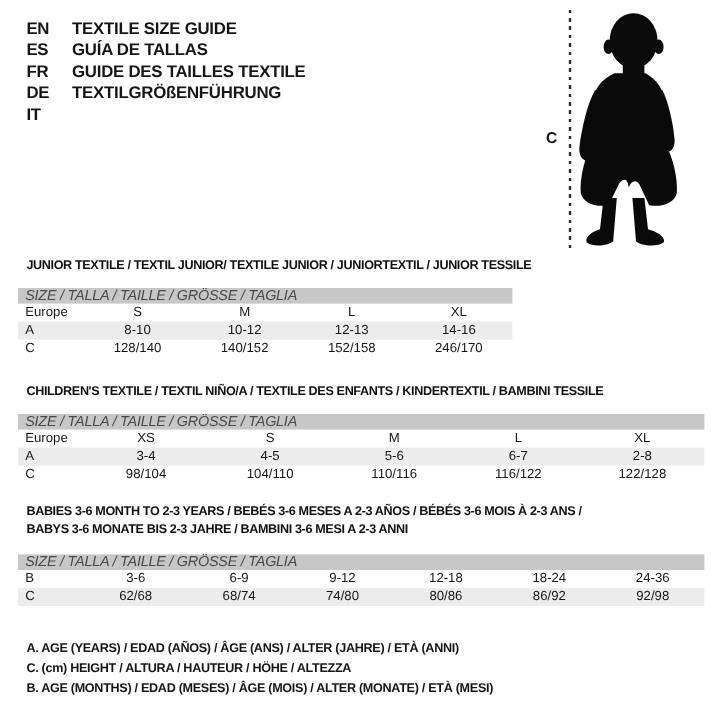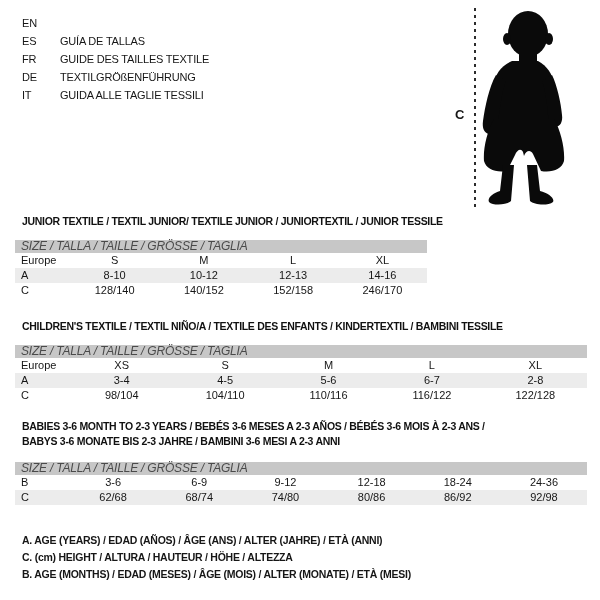--- a/index.html
+++ b/index.html
@@ -11,21 +11,21 @@
     --ink:#0a0a0a;
   }
   html,body{margin:0;padding:0;}
   body{
     width:600px;height:600px;background:#ffffff;position:relative;overflow:hidden;
     font-family:"Liberation Sans",sans-serif;color:var(--text);
     -webkit-font-smoothing:antialiased;
   }
   
   .lang-list{position:absolute;left:22px;top:14px;}
-  .lang-row{display:flex;height:18px;line-height:18px;font-weight:400;font-size:11px;letter-spacing:-0.2px;}
+  .lang-row{display:flex;height:18px;line-height:18px;font-weight:700;font-size:14px;letter-spacing:-0.2px;}
   .lang-code{display:inline-block;width:38px;}
   
   .measure-line{
     position:absolute;left:474px;top:8px;width:2px;height:202px;
     background:repeating-linear-gradient(180deg,#2c2c2c 0 3px,transparent 3px 7px);
   }
   .measure-label{position:absolute;left:455px;top:107px;font-weight:700;font-size:13px;}
   .baby{position:absolute;left:482px;top:9px;width:84px;height:196px;fill:var(--ink);}
   
   .sec-title{
@@ -49,36 +49,36 @@
   
   .legend{position:absolute;left:22px;top:532px;}
   .legend-line{font-weight:700;font-size:10.5px;letter-spacing:-0.25px;line-height:17px;white-space:nowrap;}
 </style>
 </head>
 <body>
 
 <div class="lang-list">
   <div class="lang-row">
     <span class="lang-code">EN</span>
+    <span class="lang-title">TEXTILE SIZE GUIDE</span>
   </div>
   <div class="lang-row">
     <span class="lang-code">ES</span>
     <span class="lang-title">GUÍA DE TALLAS</span>
   </div>
   <div class="lang-row">
     <span class="lang-code">FR</span>
     <span class="lang-title">GUIDE DES TAILLES TEXTILE</span>
   </div>
   <div class="lang-row">
     <span class="lang-code">DE</span>
     <span class="lang-title">TEXTILGRÖßENFÜHRUNG</span>
   </div>
   <div class="lang-row">
     <span class="lang-code">IT</span>
-    <span class="lang-title">GUIDA ALLE TAGLIE TESSILI</span>
   </div>
 </div>
 
 <div class="measure-line"></div>
 <div class="measure-label">C</div>
 <svg class="baby" viewBox="0 0 84 196" aria-hidden="true">
   <ellipse cx="46" cy="25" rx="20" ry="23"></ellipse>
   <ellipse cx="25" cy="30" rx="4" ry="6"></ellipse>
   <ellipse cx="67" cy="30" rx="4" ry="6"></ellipse>
   <rect x="37" y="40" width="18" height="18"></rect>

